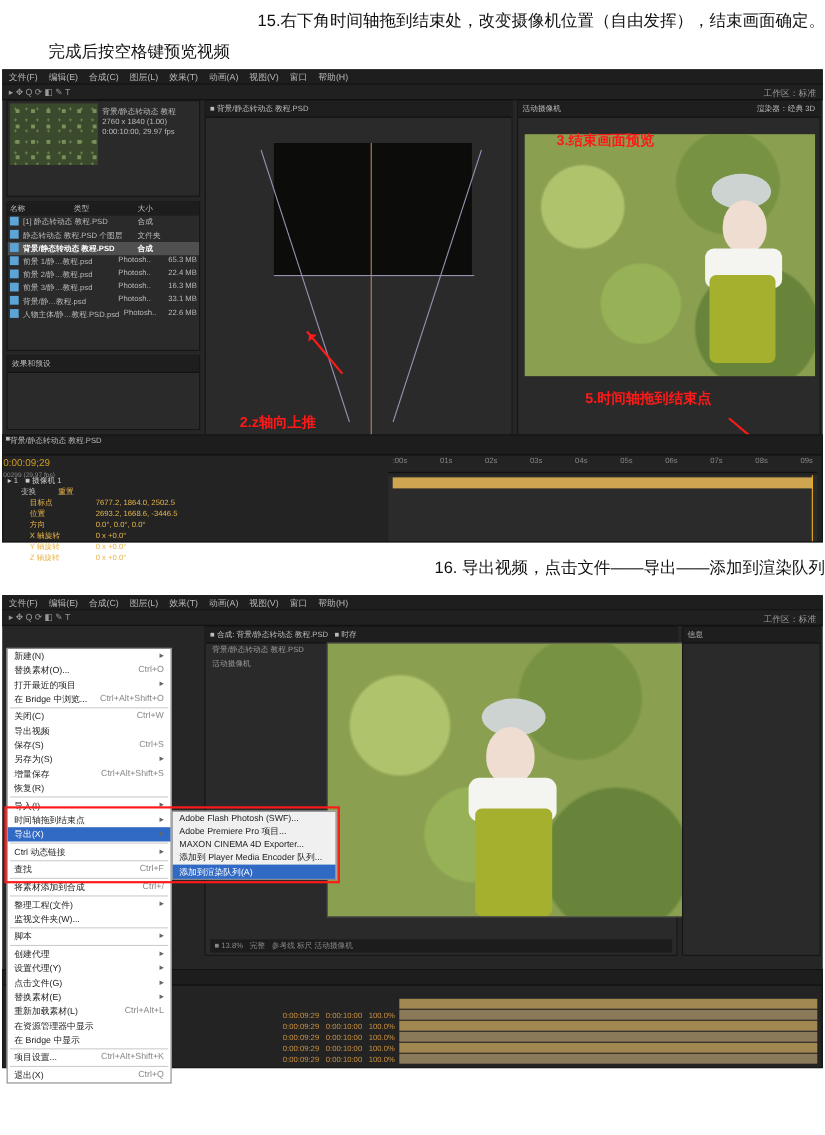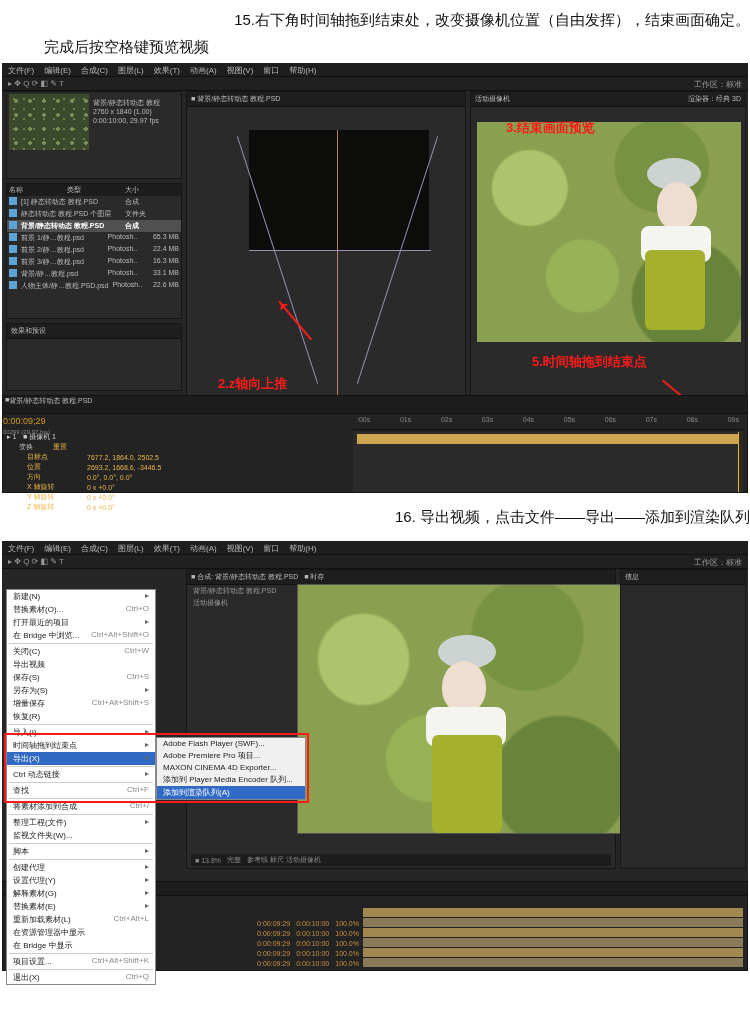--- a/index.html
+++ b/index.html
@@ -491,21 +491,21 @@
       <div class="menu-sep"></div>
       <div class="menu-row sub-arrow">
         <span>创建代理</span>
         <span style="color:#888"></span>
       </div>
       <div class="menu-row sub-arrow">
         <span>设置代理(Y)</span>
         <span style="color:#888"></span>
       </div>
       <div class="menu-row sub-arrow">
-        <span>解释素材(G)</span>
+        <span>点击文件(G)</span>
         <span style="color:#888"></span>
       </div>
       <div class="menu-row sub-arrow">
         <span>替换素材(E)</span>
         <span style="color:#888"></span>
       </div>
       <div class="menu-row">
         <span>重新加载素材(L)</span>
         <span style="color:#888">Ctrl+Alt+L</span>
       </div>
@@ -523,21 +523,21 @@
         <span style="color:#888">Ctrl+Alt+Shift+K</span>
       </div>
       <div class="menu-sep"></div>
       <div class="menu-row">
         <span>退出(X)</span>
         <span style="color:#888">Ctrl+Q</span>
       </div>
     </div>
   <div class="submenu" id="fsub">
       <div class="menu-row">
-        <span>Adobe Flash Player (SWF)...</span>
+        <span>Adobe Flash Photosh (SWF)...</span>
       </div>
       <div class="menu-row">
         <span>Adobe Premiere Pro 项目...</span>
       </div>
       <div class="menu-row">
         <span>MAXON CINEMA 4D Exporter...</span>
       </div>
       <div class="menu-row">
         <span>添加到 Player Media Encoder 队列...</span>
       </div>

